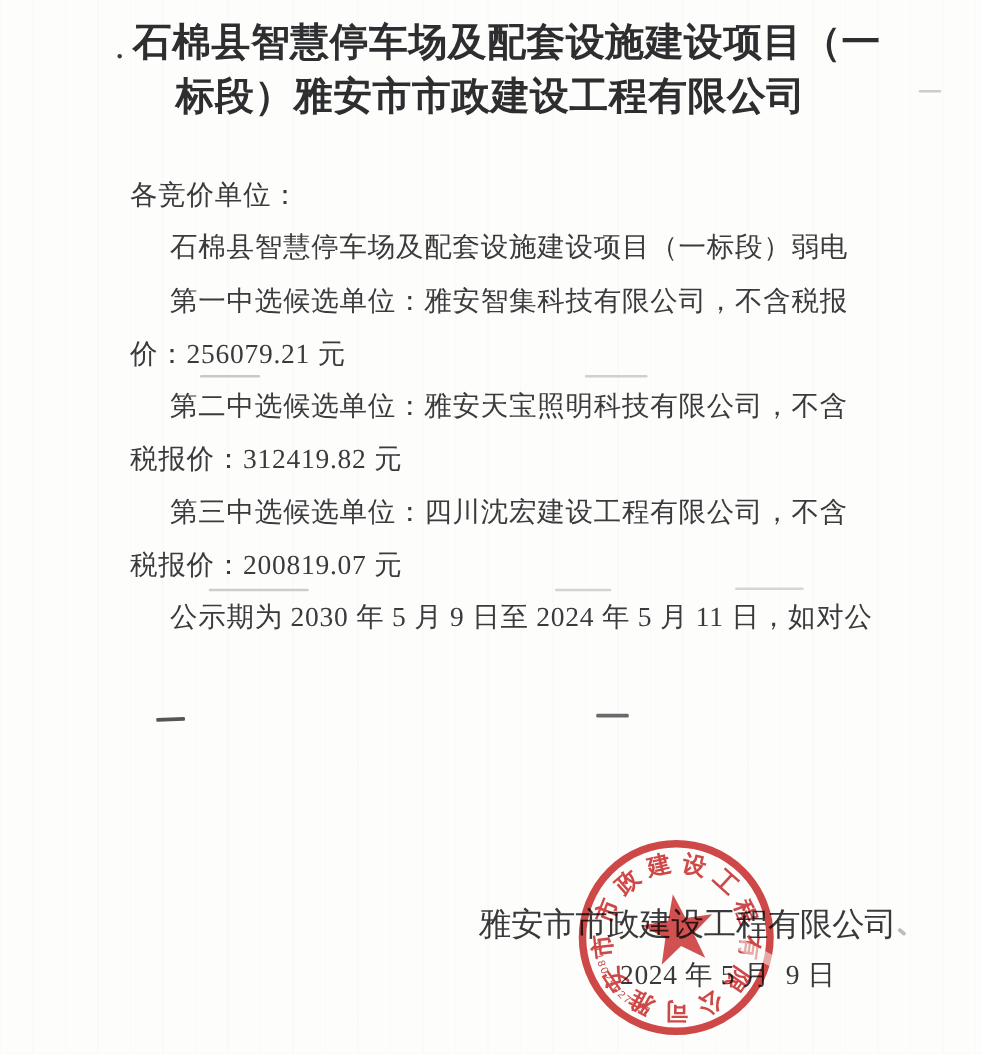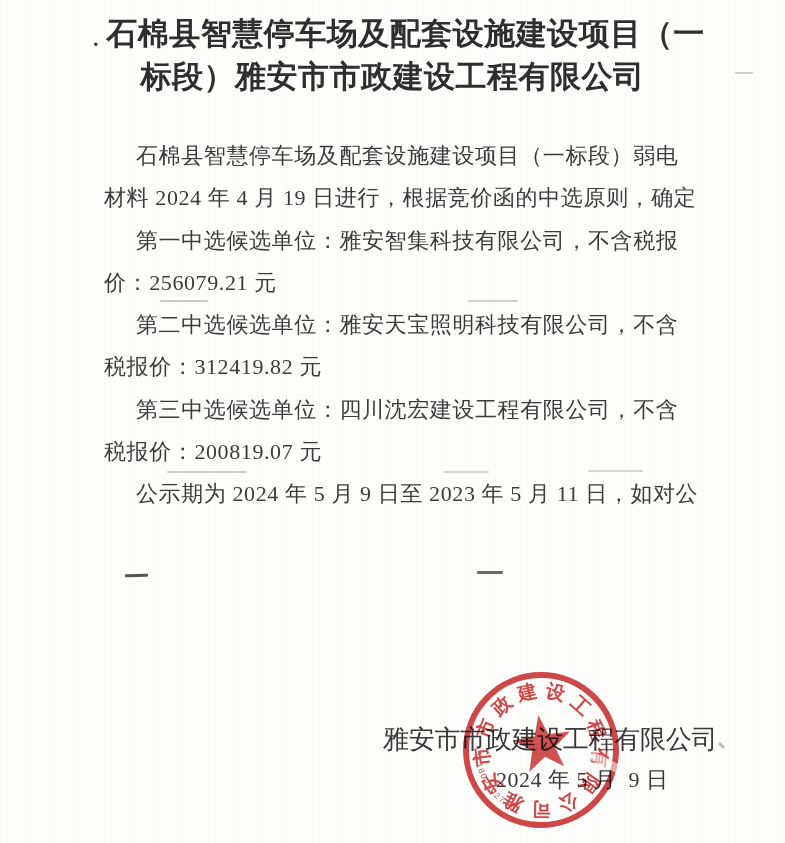--- a/index.html
+++ b/index.html
@@ -88,29 +88,29 @@
 <div class="page">
 
   <span class="title-dot">.</span>
 
   <div class="title">
     <div class="t1">石棉县智慧停车场及配套设施建设项目（一</div>
     <div class="t2">标段）雅安市市政建设工程有限公司</div>
   </div>
 
   <div class="body">
+    <div class="line">各竞价单位：</div>
     <div class="line indent">石棉县智慧停车场及配套设施建设项目（一标段）弱电</div>
-    <div class="line">材料 2024 年 4 月 19 日进行，根据竞价函的中选原则，确定</div>
     <div class="line indent">第一中选候选单位：雅安智集科技有限公司，不含税报</div>
     <div class="line">价：256079.21 元</div>
     <div class="line indent">第二中选候选单位：雅安天宝照明科技有限公司，不含</div>
     <div class="line">税报价：312419.82 元</div>
     <div class="line indent">第三中选候选单位：四川沈宏建设工程有限公司，不含</div>
     <div class="line">税报价：200819.07 元</div>
-    <div class="line indent">公示期为 2024 年 5 月 9 日至 2023 年 5 月 11 日，如对公</div>
+    <div class="line indent">公示期为 2030 年 5 月 9 日至 2024 年 5 月 11 日，如对公</div>
   </div>
 
   <div class="sign-company">雅安市市政建设工程有限公司</div>
   <div class="sign-date">2024 年 5 月  9 日</div>
 
   <svg class="seal" viewBox="-85 -85 170 170" xmlns="http://www.w3.org/2000/svg">
     <circle class="seal-ring" cx="0" cy="0" r="75"></circle>
     <polygon class="seal-star" transform="translate(2,-5) rotate(-9)" points="0,-30 7.05,-9.71 28.53,-9.27 11.41,3.71 17.63,24.27 0,12 -17.63,24.27 -11.41,3.71 -28.53,-9.27 -7.05,-9.71"></polygon>
     <g id="seal-name">
         <text transform="rotate(-152) translate(0,-53)" text-anchor="middle" class="seal-char">雅</text>

